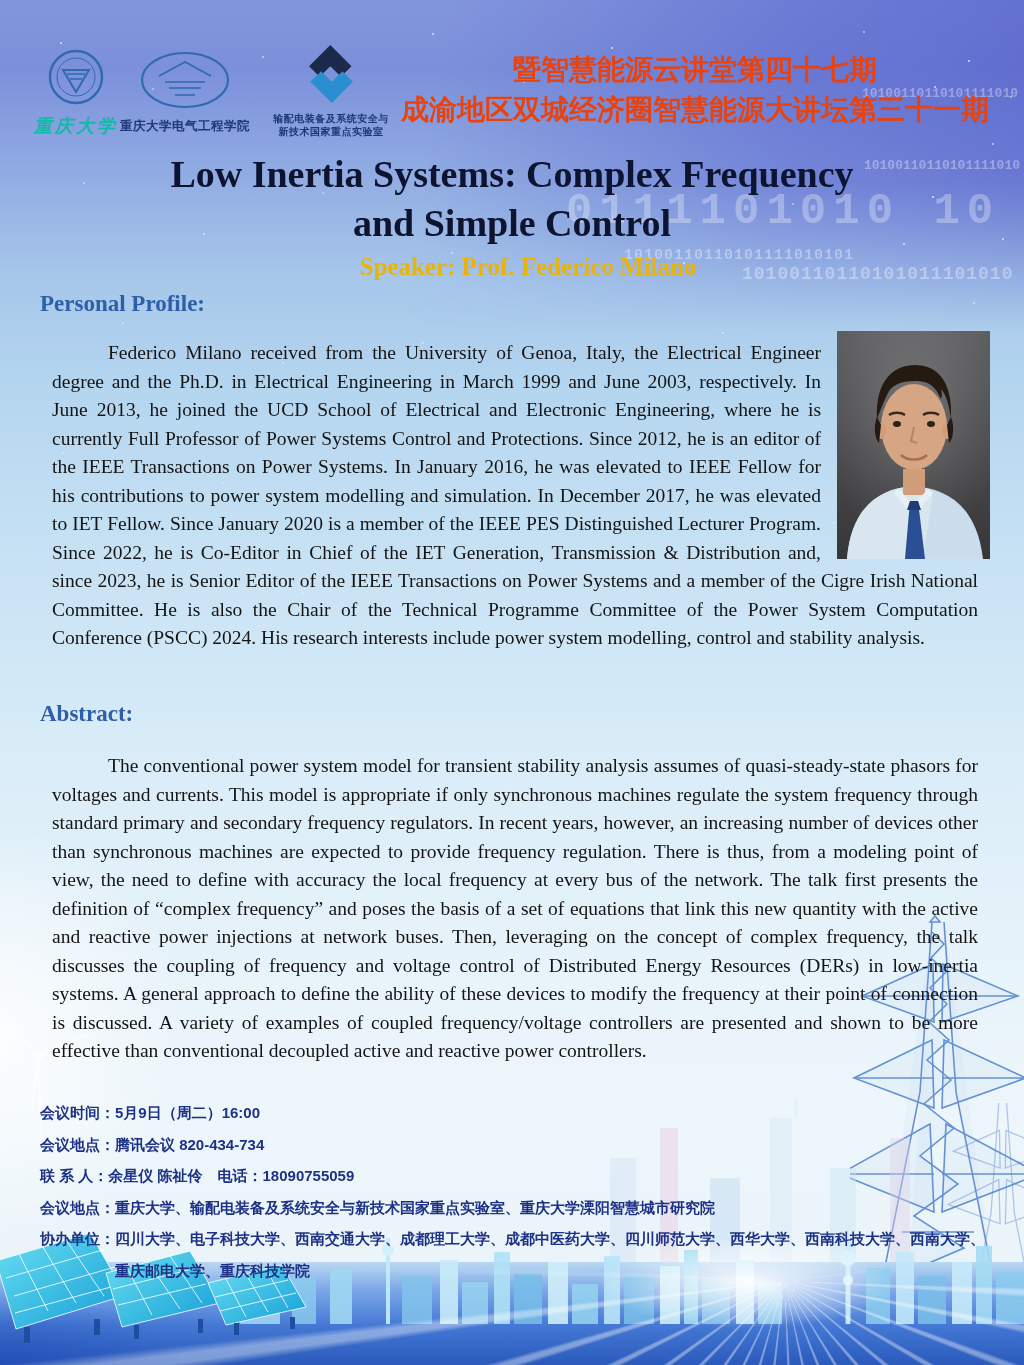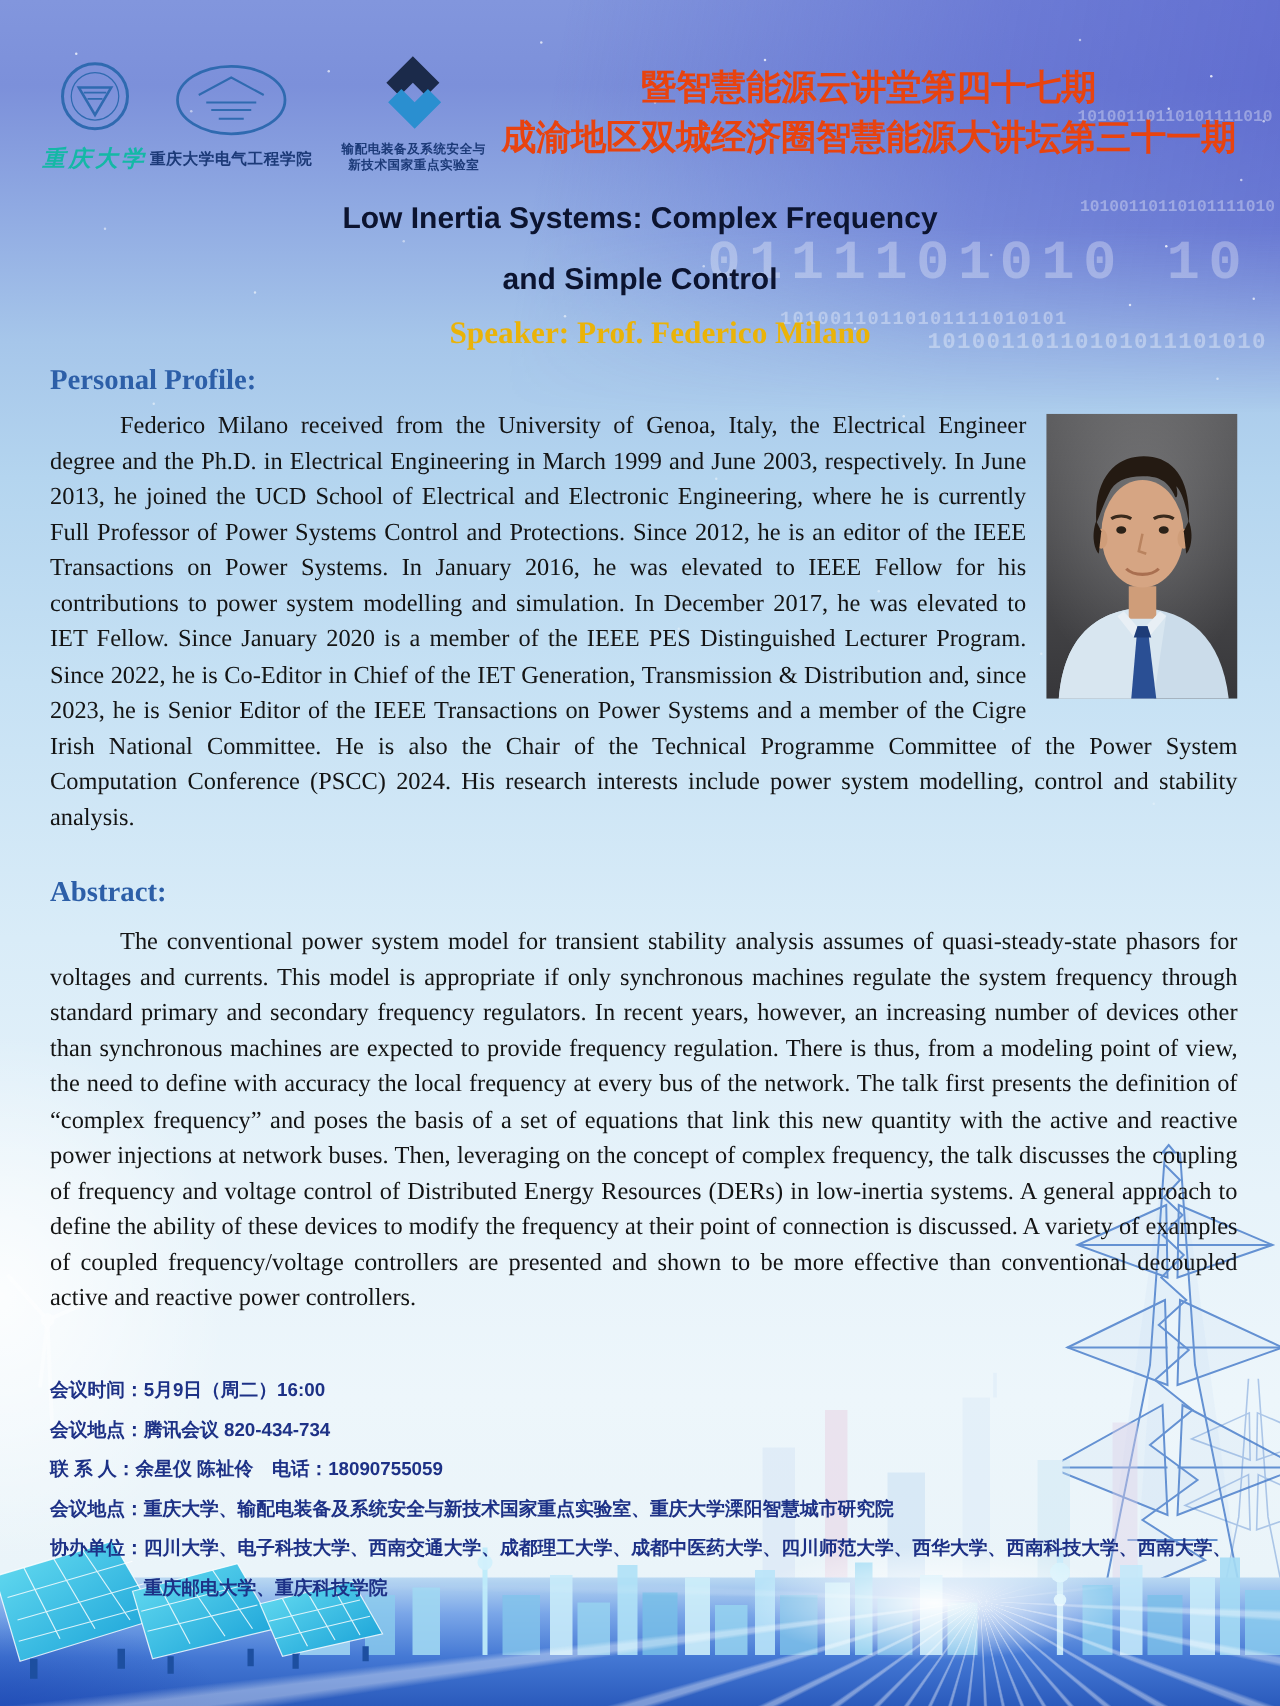--- a/index.html
+++ b/index.html
@@ -61,30 +61,30 @@
   .logo1{left:34px;top:48px;width:84px;}
   .logo2{left:118px;top:50px;width:134px;}
   .logo3{left:272px;top:44px;width:118px;}
   .logo-caption{font-weight:700;color:#1c3a78;margin-top:4px;}
   .cap1{font-family:"Liberation Serif",serif;font-style:italic;font-size:18px;letter-spacing:3px;color:#14b8a6;}
   .cap2{font-size:12.5px;letter-spacing:.5px;}
   .cap3{font-size:10px;line-height:13px;letter-spacing:.5px;}
   .series{position:absolute;left:372px;width:646px;top:50px;text-align:center;
     color:#E8430F;font-weight:700;font-size:28px;line-height:40px;}
   .main-title{position:absolute;left:0;width:100%;top:150px;text-align:center;
-    font-family:Liberation Sans, sans-serif;font-weight:700;font-size:24px;line-height:49px;color:#0C1430;}
+    font-family:Liberation Serif, serif;font-weight:700;font-size:38px;line-height:49px;color:#0C1430;}
   .speaker{position:absolute;left:0;width:100%;top:253px;text-align:center;
     font-family:"Liberation Serif",serif;font-weight:700;font-size:25px;color:#eab308;padding-left:16px;}
   .sec-heading{position:absolute;left:40px;font-family:"Liberation Serif",serif;
     font-weight:700;font-size:23px;color:#2D5FA8;}
   .h-profile{top:291px;}
   .h-abstract{top:701px;}
   .body-text{position:absolute;left:40px;width:950px;font-family:"Liberation Serif",serif;
     font-size:19.5px;line-height:28.5px;color:#141414;text-align:justify;}
-  .body-text p{margin:0;text-indent:56px;}
+  .body-text p{margin:12px;text-indent:56px;}
   .t-profile{top:327px;}
   .t-abstract{top:740px;}
   .photo{float:right;width:153px;height:228px;margin:4px 0 8px 16px;}
   .meeting{position:absolute;left:40px;top:1097px;width:952px;
     font-weight:700;font-size:15px;line-height:31.5px;color:#1D3186;}
   .mrow{display:flex;}
   .mrow .lab{white-space:pre;}
   .mrow .val{flex:1;}
 </style>
 </head>

